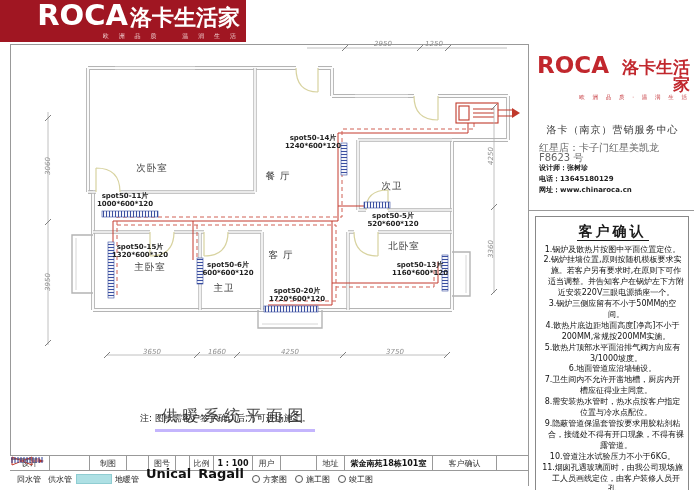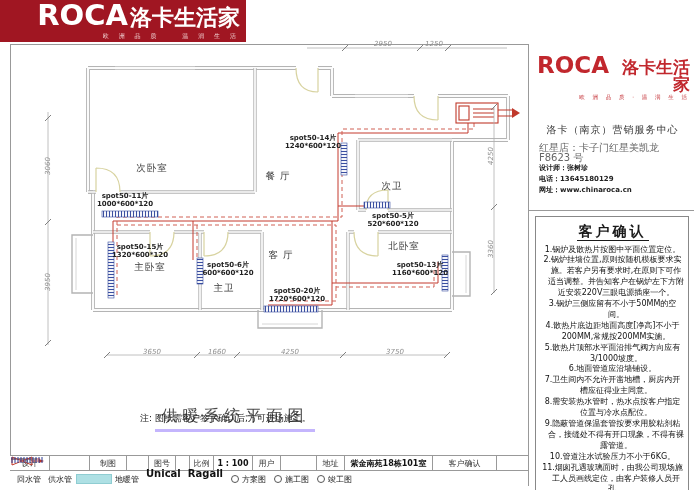--- a/index.html
+++ b/index.html
@@ -45,21 +45,21 @@
   
   .titleblock{left:10px;top:455px;width:518px;height:31px;border-top:1px solid #999;box-sizing:border-box;z-index:4;background:#fff;}
   .tb-row1{display:flex;height:15px;border-bottom:1px solid #999;box-sizing:border-box;}
   .tb-cell{border-right:1px solid #999;box-sizing:border-box;font-size:8px;color:#333;
            display:flex;align-items:center;justify-content:center;white-space:nowrap;overflow:hidden;}
   .tb-cell.last{border-right:none;}
   .tb-val-b{font-weight:bold;color:#111;}
   .tb-row2{display:flex;height:16px;align-items:center;padding-left:4px;box-sizing:border-box;}
   .lg-sym{display:flex;align-items:center;justify-content:center;}
   .lg-label{font-size:8px;color:#222;white-space:nowrap;margin:0 4px 0 3px;}
-  .lg-label-b{font-size:10px;font-weight:bold;color:#111;white-space:nowrap;margin:0 4px 12px 3px;}
+  .lg-label-b{font-size:13px;font-weight:bold;color:#111;white-space:nowrap;margin:0 4px 12px 3px;}
   .lg-cyan{width:36px;height:10px;background:#aee0e4;border:1px solid #8fcdd2;box-sizing:border-box;}
   .lg-circle{width:8px;height:8px;border:1px solid #555;border-radius:50%;box-sizing:border-box;margin-left:4px;}
 </style>
 </head>
 <body>
 
 <svg width="700" height="490" viewBox="0 0 700 490">
   <defs>
     <pattern id="radH" width="3" height="6" patternUnits="userSpaceOnUse">
       <rect width="3" height="6" fill="#ffffff"></rect>

